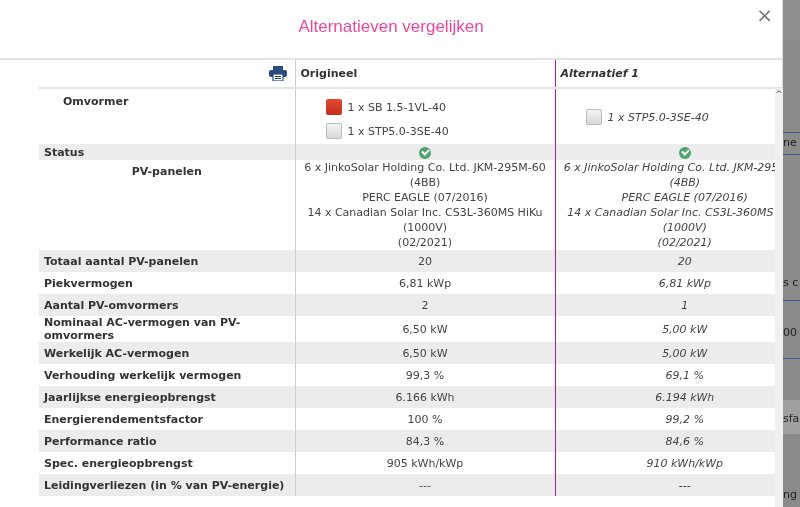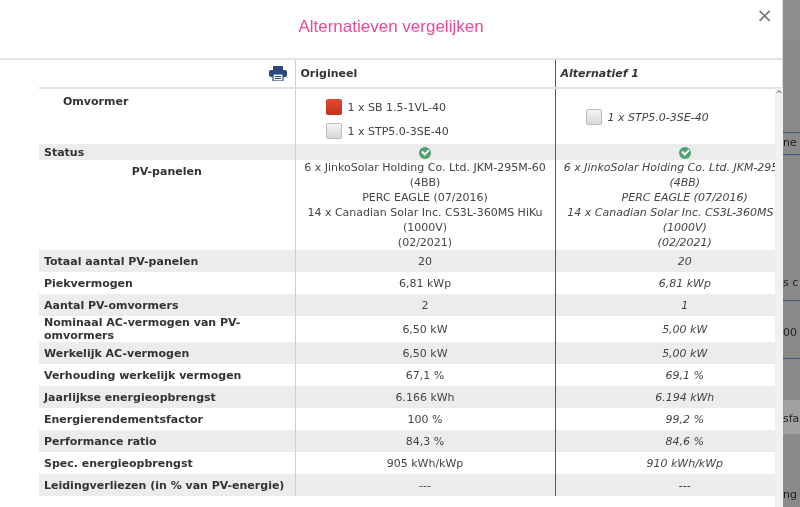--- a/index.html
+++ b/index.html
@@ -165,21 +165,21 @@
           <td class="val c1">6,50 kW</td>
           <td class="val c2">5,00 kW</td>
         </tr>
         <tr class="g r22">
           <td class="label c0">Werkelijk AC-vermogen</td>
           <td class="val c1">6,50 kW</td>
           <td class="val c2">5,00 kW</td>
         </tr>
         <tr class="w r22">
           <td class="label c0">Verhouding werkelijk vermogen</td>
-          <td class="val c1">67,1 %</td>
+          <td class="val c1">99,3 %</td>
           <td class="val c2">69,1 %</td>
         </tr>
         <tr class="g r22">
           <td class="label c0">Jaarlijkse energieopbrengst</td>
           <td class="val c1">6.166 kWh</td>
           <td class="val c2">6.194 kWh</td>
         </tr>
         <tr class="w r22">
           <td class="label c0">Energierendementsfactor</td>
           <td class="val c1">100 %</td>

